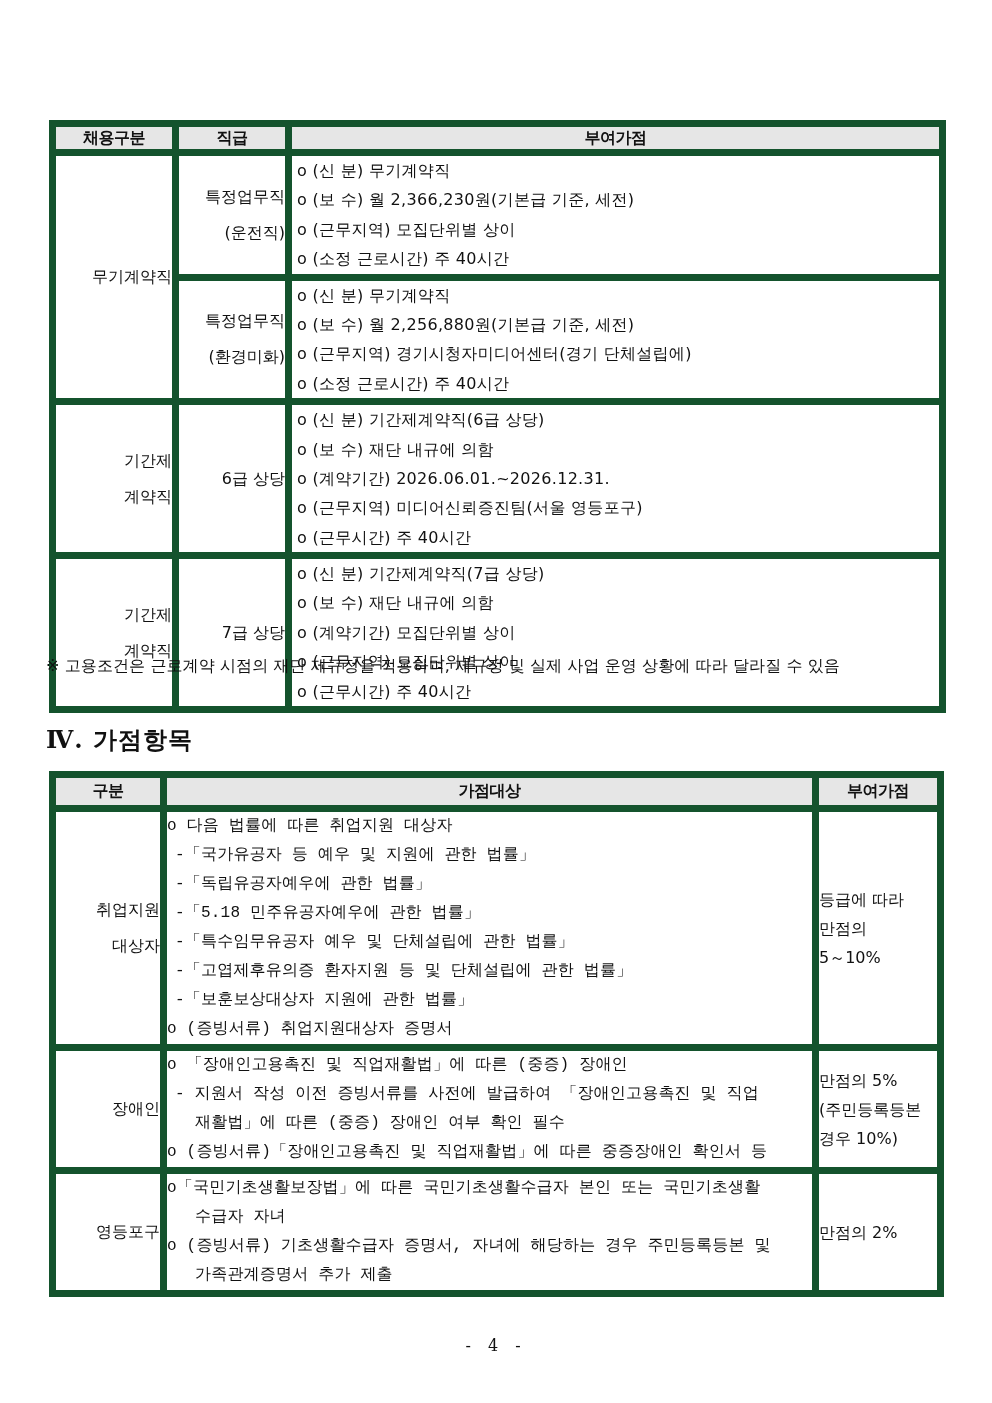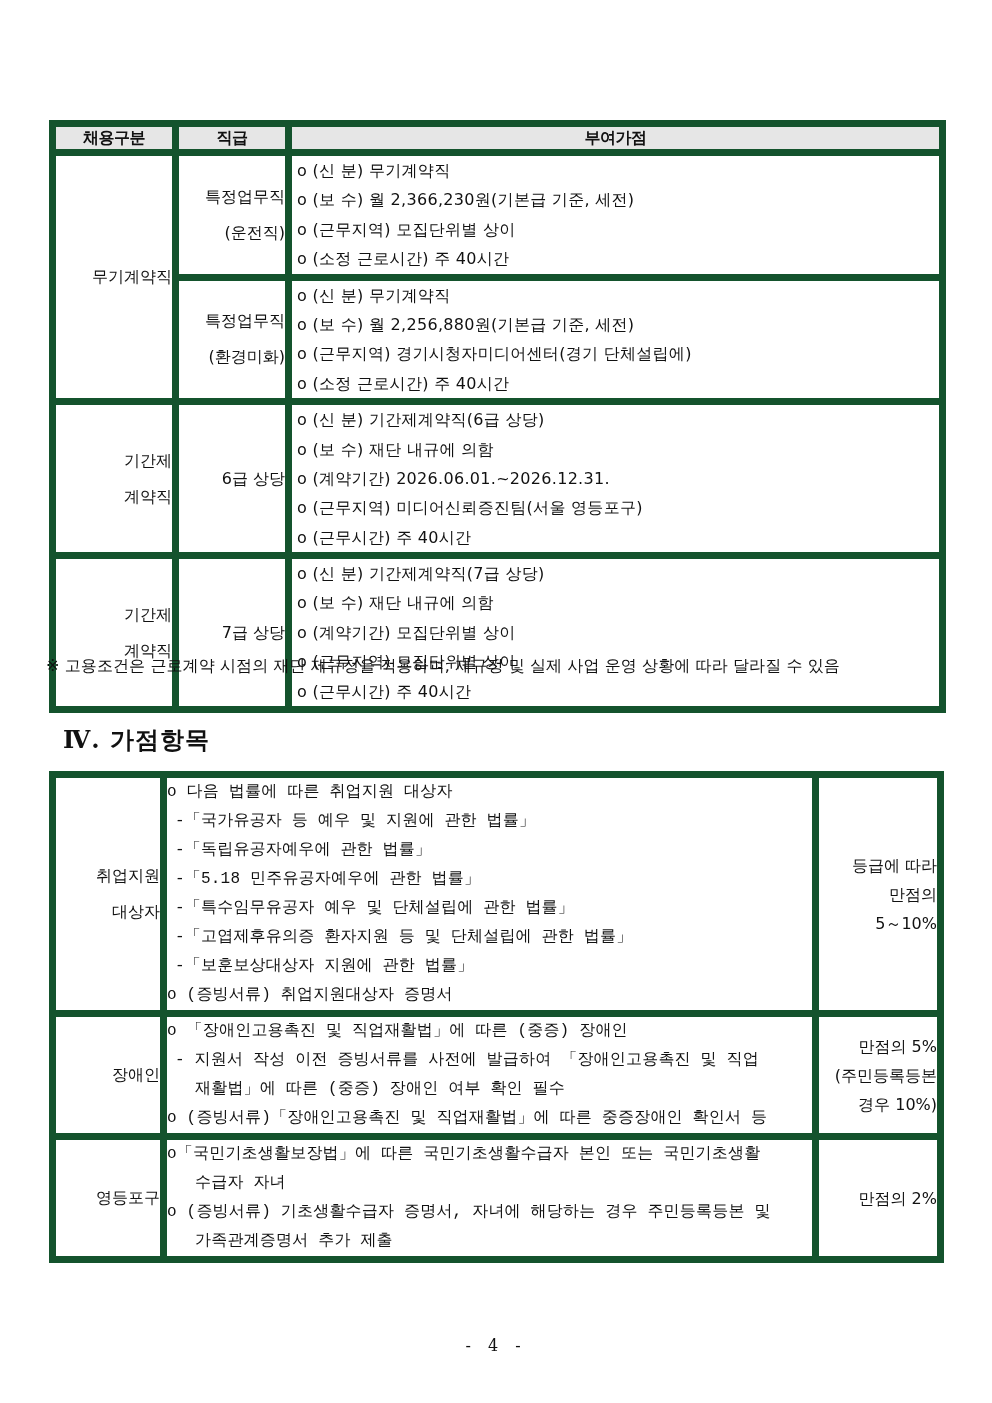--- a/index.html
+++ b/index.html
@@ -17,31 +17,31 @@
   .t1 { left: 49px; top: 120px; width: 897px; }
   .t1 td { font-size: 16px; }
   .center { text-align: right; line-height: 36px; }
   .cond { padding-left: 5px; }
   .cond div { height: 29.4px; line-height: 29.4px; white-space: nowrap; letter-spacing: 0.3px; }
   .note {
     position: absolute; left: 46px; top: 656px; font-size: 16px; white-space: nowrap;
     letter-spacing: 0.1px;
   }
   .section-title {
-    position: absolute; left: 63px; top: 724px; font-size: 24px; font-weight: bold;
+    position: absolute; left: 46px; top: 724px; font-size: 24px; font-weight: bold;
     font-family: "DejaVu Serif", "Liberation Serif", serif; letter-spacing: 1px;
   }
   .t2 { left: 49px; top: 771px; width: 895px; }
   .t2 th { height: 27px; }
   .t2 td { font-size: 16px; }
   .t2 .lines { padding-left: 0; padding-right: 4px; font-family: Liberation Mono, monospace; }
   .t2 .lines div { height: 29px; line-height: 29px; white-space: nowrap; letter-spacing: 0.2px; }
   .t2 .lines div.ind { padding-left: 8px; }
   .t2 .lines div.ind2 { padding-left: 28px; }
-  .pts { text-align: right; line-height: 29px; }
+  .pts { text-align: left; line-height: 29px; }
   .pageno {
     position: absolute; left: 0; width: 992px; top: 1336px; text-align: center;
     font-size: 16px; font-family: "DejaVu Serif", "Liberation Serif", serif; letter-spacing: 6px;
   }
 </style>
 </head>
 <body>
 
 <table class="t1">
   <colgroup>
@@ -115,20 +115,25 @@
 
 <div class="section-title">Ⅳ. 가점항목</div>
 
 <table class="t2">
   <colgroup>
       <col style="width:111px">
       <col style="width:652px">
       <col>
     </colgroup>
   <tbody>
+      <tr>
+    <th>구분</th>
+    <th>가점대상</th>
+    <th>부여가점</th>
+  </tr>
   <tr>
     <td class="center">
       <div>취업지원</div>
       <div>대상자</div>
     </td>
     <td class="lines">
       <div>o 다음 법률에 따른 취업지원 대상자</div>
       <div class="ind">-「국가유공자 등 예우 및 지원에 관한 법률」</div>
       <div class="ind">-「독립유공자예우에 관한 법률」</div>
       <div class="ind">-「5.18 민주유공자예우에 관한 법률」</div>

